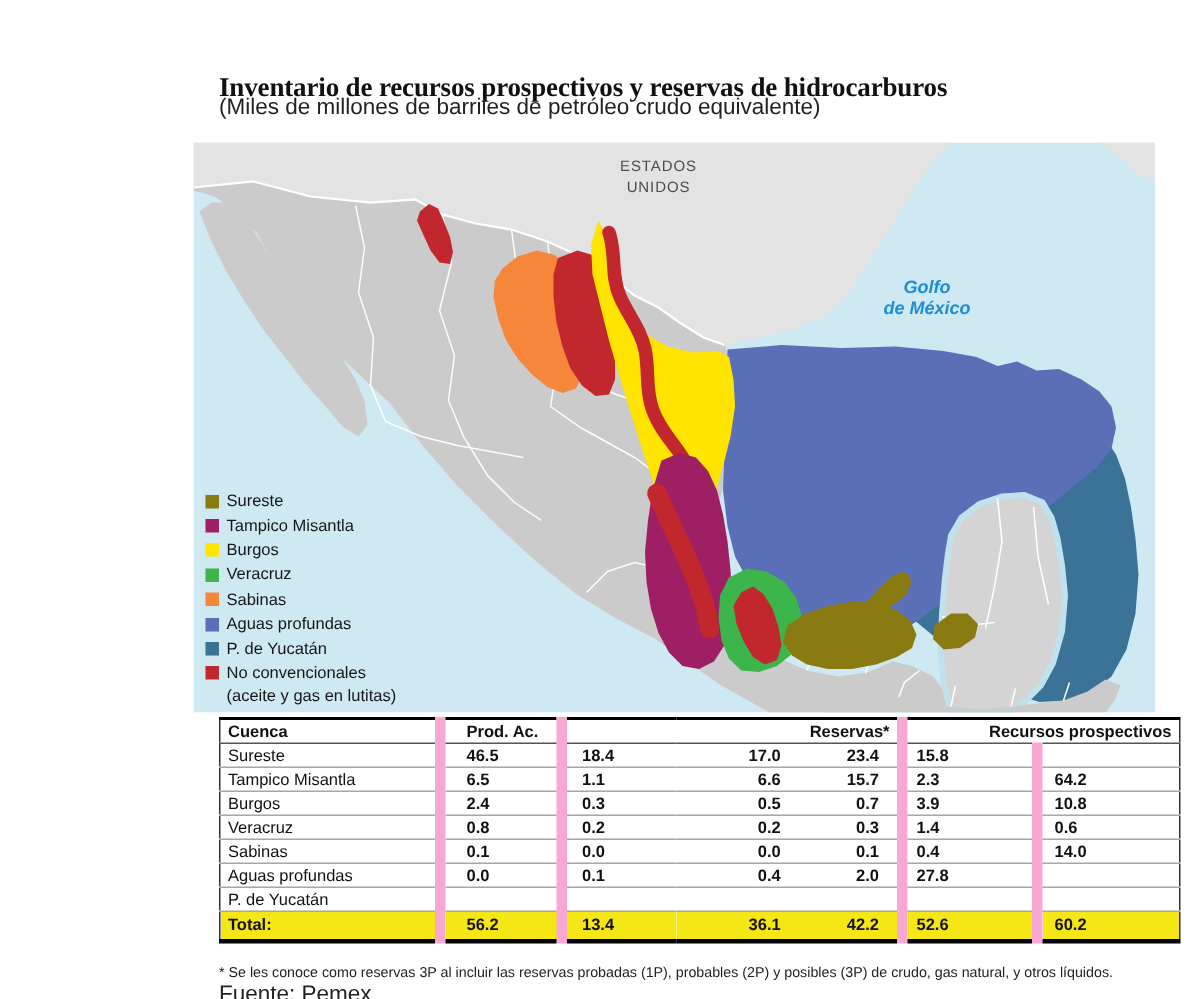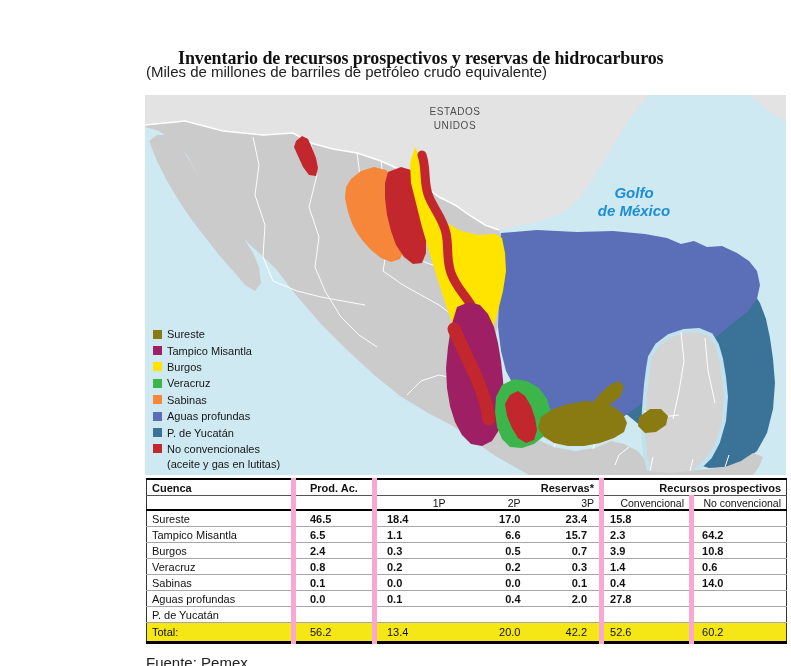--- a/index.html
+++ b/index.html
@@ -1,52 +1,52 @@
 <!DOCTYPE html>
 <html style="--total-bg: #f5e616;"><head>
 <meta charset="utf-8">
 <style>
   html,body{margin:0;padding:0;background:#fff;}
   .page{position:relative;width:791px;height:666px;background:#fff;overflow:hidden;
         font-family:"Liberation Sans",sans-serif;}
   .title{position:absolute;left:146px;top:36px;font-family:"Liberation Serif",serif;
-         font-weight:700;font-size:18px;color:#111;letter-spacing:-0.1px;white-space:nowrap;margin-left:32px;}
+         font-weight:700;font-size:18px;color:#111;letter-spacing:-0.1px;white-space:nowrap;}
   .subtitle{position:absolute;left:146px;top:63px;font-size:15px;color:#222;white-space:nowrap;text-align:center;}
 
   
-  .map{position:absolute;left:145px;top:95px;width:629px;height:380px;}
+  .map{position:absolute;left:129px;top:95px;width:629px;height:380px;}
   .map svg{position:absolute;left:0;top:0;}
   .map-label{position:absolute;text-align:center;pointer-events:none;}
   .lbl-us{left:268px;top:10px;width:84px;font-size:10px;color:#4d4d4d;letter-spacing:0.6px;line-height:1.4;}
-  .lbl-gulf{left:437px;top:89px;width:104px;font-size:15px;font-weight:700;font-style:italic;line-height:1.2;}
+  .lbl-gulf{left:437px;top:89px;width:104px;font-size:12px;font-weight:700;font-style:italic;line-height:1.2;}
   .legend{position:absolute;left:8px;top:231px;}
   .lg-row{display:flex;align-items:center;height:16.4px;}
   .sw{width:9px;height:9px;margin-right:5px;flex:none;}
   .lg-tx{font-size:11px;color:#161616;white-space:nowrap;}
   .lg-sub{padding-left:14px;height:13px;}
 
   
   table{position:absolute;left:146px;top:478px;width:641px;border-collapse:collapse;
         table-layout:fixed;font-size:11px;color:#111;border-top:2px solid #000;
         border-left:1px solid #333;border-right:1px solid #333;}
   th,td{padding:0 5px;height:15px;font-weight:400;overflow:hidden;white-space:nowrap;text-align:left;}
   .hr1 th{border-bottom:1px solid #555;font-weight:700;}
   .hr2 th{border-bottom:2px solid #000;height:13px;font-size:10.5px;}
   tbody td{border-bottom:1px solid #a6a6a6;}
   .num{font-weight:700;}
-  .bl{border-left:5px solid #f9a8d4;margin-left:24px;}
+  .bl{border-left:7px solid #f9a8d4;margin-left:24px;}
   .ac{text-align:right;}
   .ar{text-align:right;margin-top:40px;}
   .c-prod{padding-left:14px;}
   .c-p1{padding-left:10px;}
   .c-p3{padding-right:12px;}
   .c-conv{padding-left:6px;}
   .c-noconv{padding-left:8px;}
   .total td{background:var(--total-bg,#f5e616);border-top:1px solid #000;
-            border-bottom:3px solid #000;font-weight:400;height:18px;}
+            border-bottom:3px solid #000;font-weight:700;height:18px;}
 
   .fn{position:absolute;left:146px;top:643px;font-size:9.5px;color:#222;white-space:nowrap;}
   .src{position:absolute;left:146px;top:654px;font-size:15px;color:#222;}
 </style>
 </head>
 <body>
 
 <div class="page">
 
   <h1 class="title">Inventario de recursos prospectivos y reservas de hidrocarburos</h1>
@@ -153,29 +153,20 @@
         <col style="width: 90px;">
         <col style="width: 95px;">
       </colgroup>
       <thead>
         <tr class="hr1">
           <th>Cuenca</th>
           <th class="bl c-prod">Prod. Ac.</th>
           <th class="bl ac" colspan="3">Reservas*</th>
           <th class="bl ac" colspan="2">Recursos prospectivos</th>
         </tr>
-        <tr class="hr2">
-          <th></th>
-          <th class="bl"></th>
-          <th class="bl ac">1P</th>
-          <th class="ac">2P</th>
-          <th class="ac">3P</th>
-          <th class="bl ac">Convencional</th>
-          <th class="bl ac">No convencional</th>
-        </tr>
       </thead>
       <tbody>
         <tr>
           <td class="c-name">Sureste</td>
           <td class="bl c-prod num">46.5</td>
           <td class="bl c-p1 num">18.4</td>
           <td class="ac c-p2 num">17.0</td>
           <td class="ar c-p3 num">23.4</td>
           <td class="bl c-conv num">15.8</td>
           <td class="bl c-noconv"></td>
@@ -231,22 +222,23 @@
           <td class="bl c-p1"></td>
           <td class="ac c-p2"></td>
           <td class="ar c-p3"></td>
           <td class="bl c-conv"></td>
           <td class="bl c-noconv"></td>
         </tr>
         <tr class="total">
           <td class="c-name">Total:</td>
           <td class="bl c-prod">56.2</td>
           <td class="bl c-p1">13.4</td>
-          <td class="ac c-p2">20.0</td>
+          <td class="ac c-p2">36.1</td>
           <td class="ar c-p3">42.2</td>
           <td class="bl c-conv">52.6</td>
           <td class="bl c-noconv">60.2</td>
         </tr>
       </tbody>
     </table>
 
+  <div class="fn">* Se les conoce como reservas 3P al incluir las reservas probadas (1P), probables (2P) y posibles (3P) de crudo, gas natural, y otros líquidos.</div>
   <div class="src">Fuente: Pemex</div>
 </div>
 
 </body></html>

